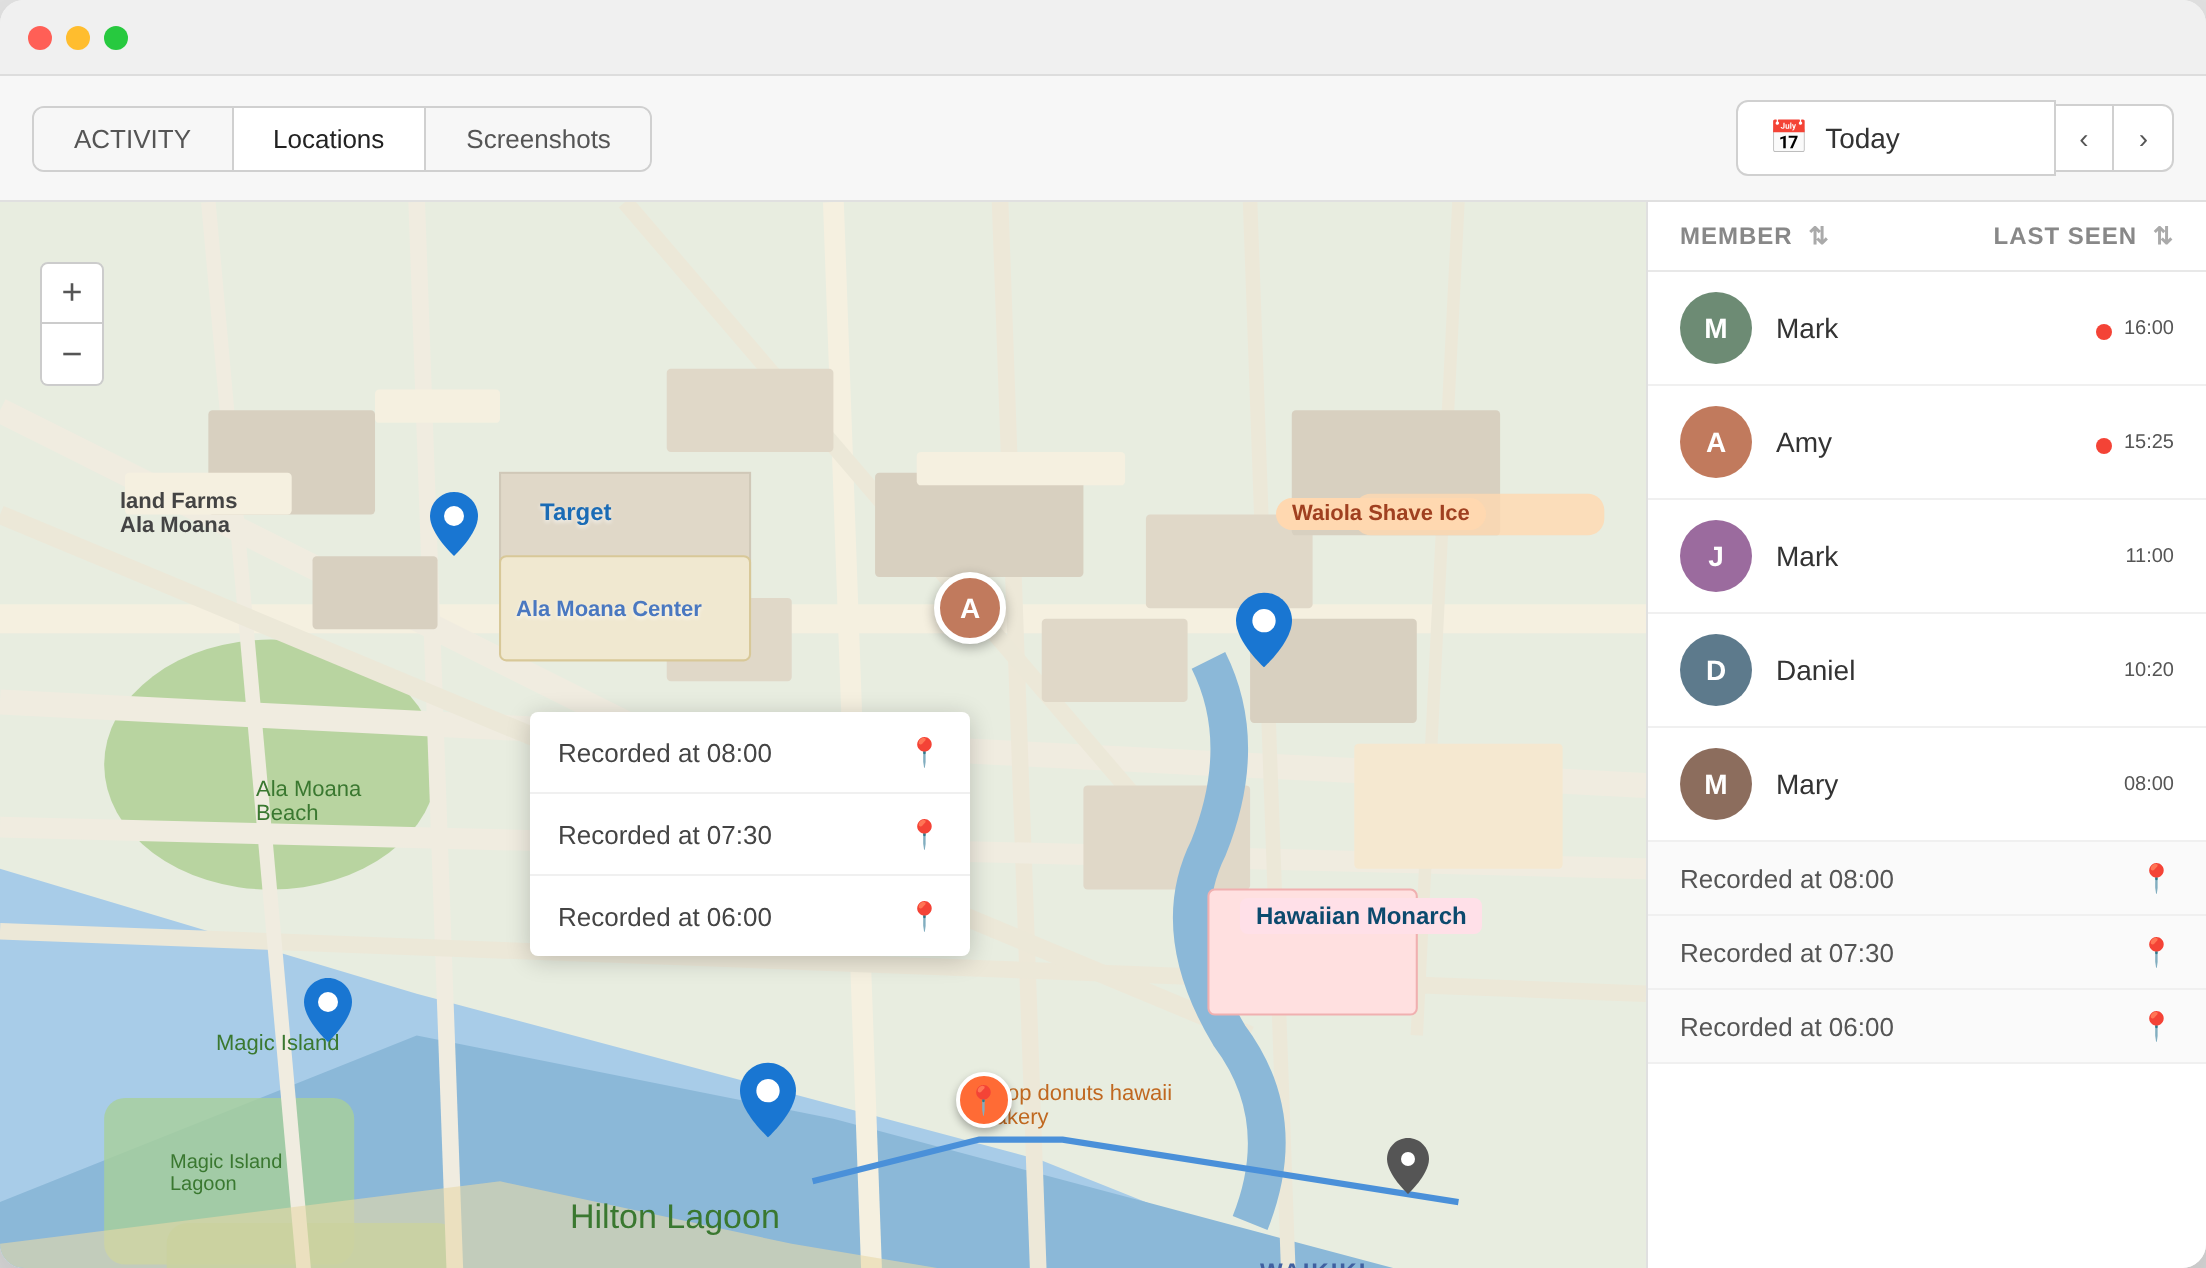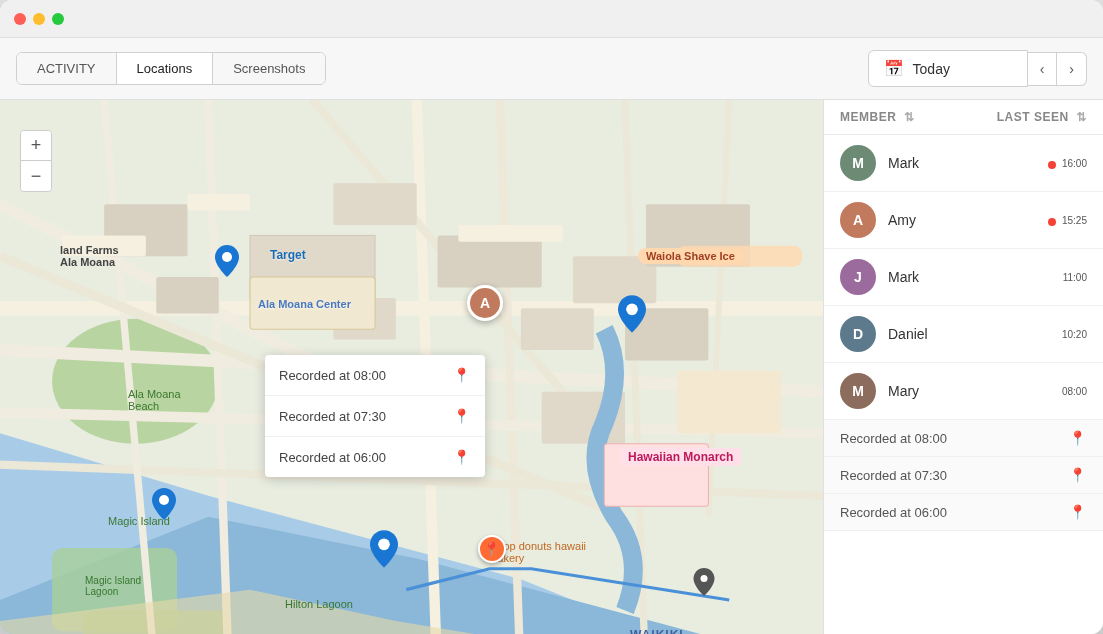--- a/index.html
+++ b/index.html
@@ -371,23 +371,23 @@
 
       <div style="position:absolute; top:120px; left:60px; font-size:11px; color:#444; font-weight:600; pointer-events:none;margin-top:24px;">
         land Farms<br>Ala Moana
       </div>
       <div style="position:absolute; top:148px; left:270px; font-size:12px; color:#1a6bb5; font-weight:600; pointer-events:none; text-shadow:0 1px 2px rgba(255,255,255,0.8);">Target</div>
       <div style="position:absolute; top:198px; left:258px; font-size:11px; color:#4a78c0; font-weight:600; pointer-events:none; text-shadow:0 1px 2px rgba(255,255,255,0.8);">Ala Moana Center</div>
       <div style="position:absolute; top:148px; left:638px; font-size:11px; color:#a04020; font-weight:600; background:#ffd8b0; padding:2px 8px; border-radius:8px; pointer-events:none;">Waiola Shave Ice</div>
       <div style="position:absolute; top:288px; left:128px; font-size:11px; color:#3a7830; font-weight:500; pointer-events:none;">Ala Moana<br>Beach</div>
       <div style="position:absolute; top:415px; left:108px; font-size:11px; color:#3a7830; font-weight:500; pointer-events:none;">Magic Island</div>
       <div style="position:absolute; top:475px; left:85px; font-size:10px; color:#3a7830; font-weight:500; pointer-events:none;">Magic Island<br>Lagoon</div>
-      <div style="position:absolute; top:498px; left:285px; font-size:11px; color:#3a7830; font-weight:500; pointer-events:none;">Hilton Lagoon</div>
-
-      <div style="position:absolute; top:348px; left:620px; font-size:12px; color:#be185d; font-weight:600; background:#ffe0e8; padding:2px 8px; border-radius:4px; pointer-events:none;">Hawaiian Monarch</div>
+      <div style="position:absolute; top:498px; left:285px; font-size:17px; color:#3a7830; font-weight:500; pointer-events:none;">Hilton Lagoon</div>
+
+      <div style="position:absolute; top:348px; left:620px; font-size:12px; color:#0c4a6e; font-weight:600; background:#ffe0e8; padding:2px 8px; border-radius:4px; pointer-events:none;">Hawaiian Monarch</div>
       <div style="position:absolute; top:440px; left:490px; font-size:11px; color:#c06820; font-weight:500; pointer-events:none;">Kpop donuts hawaii<br>Bakery</div>
       <div style="position:absolute; top:528px; left:630px; font-size:12px; color:#4060a0; font-weight:600; pointer-events:none; letter-spacing:1px;">WAIKIKI</div>
       <div style="position:absolute; top:508px; left:590px; font-size:10px; color:#4060a0; font-weight:500; pointer-events:none;margin-top:46px;">Hale Koa</div>
 
       <div style="position:absolute; top:145px; left:215px;">
         <svg width="24" height="32" viewBox="0 0 24 32">
             <path d="M12 0C5.4 0 0 5.4 0 12c0 9 12 20 12 20S24 21 24 12C24 5.4 18.6 0 12 0z" fill="#1976d2"></path>
             <circle cx="12" cy="12" r="5" fill="white"></circle>
           </svg>
       </div>

